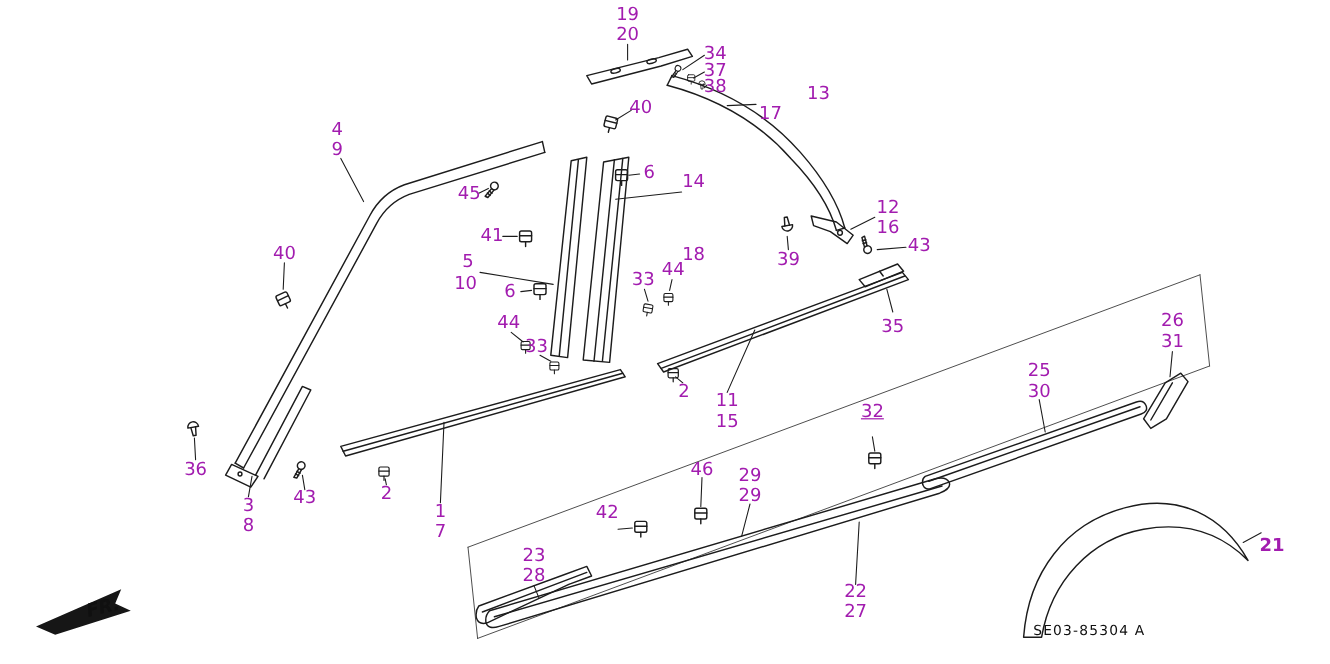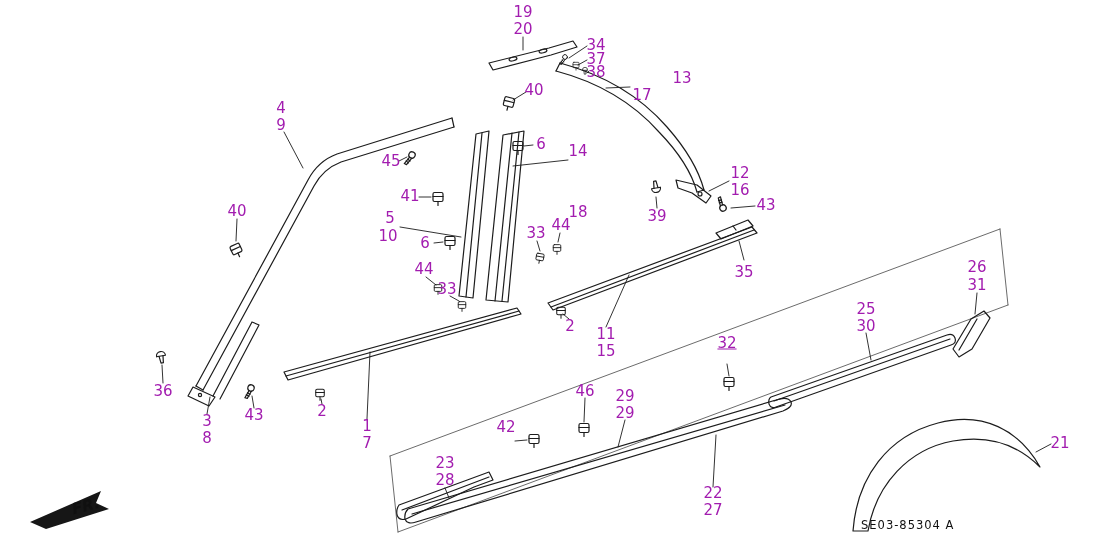--- a/index.html
+++ b/index.html
@@ -242,21 +242,21 @@
       <span class="callout" style="left: 254px; top: 415px;">43</span>
       <span class="callout" style="left: 322px; top: 411px;">2</span>
       <span class="callout" style="left: 367px; top: 426px;">1</span>
       <span class="callout" style="left: 367px; top: 443px;">7</span>
       <span class="callout" style="left: 585px; top: 391px;">46</span>
       <span class="callout" style="left: 625px; top: 396px;">29</span>
       <span class="callout" style="left: 625px; top: 413px;">29</span>
       <span class="callout" style="left: 506px; top: 427px;">42</span>
       <span class="callout" style="left: 445px; top: 463px;">23</span>
       <span class="callout" style="left: 445px; top: 480px;">28</span>
-      <span class="callout" style="left: 1060px; top: 443px;">21</span>
+      <span class="callout" style="left: 1060px; top: 455px; font-weight: bold;">21</span>
       <span class="callout" style="left: 713px; top: 493px;">22</span>
       <span class="callout" style="left: 713px; top: 510px;">27</span>
     </div>
 
   <span class="fr-label">FR.</span>
 
   <span class="code-label">SE03-85304 A</span>
 
 </div>
 

